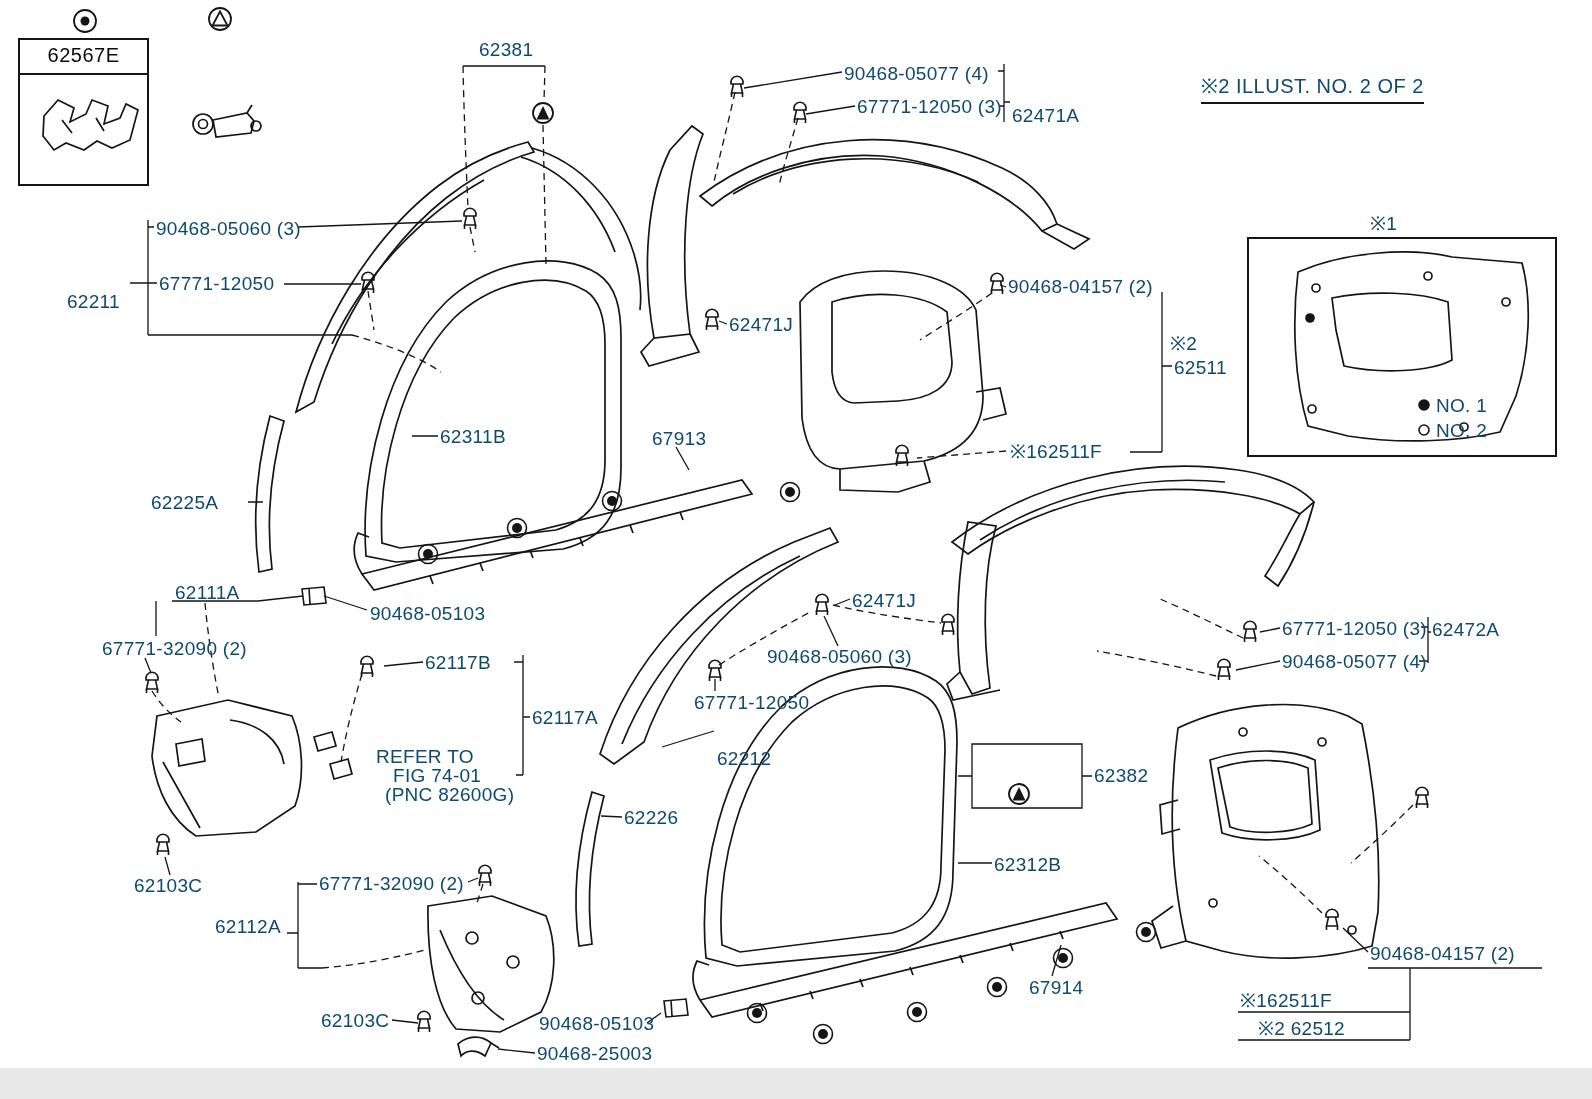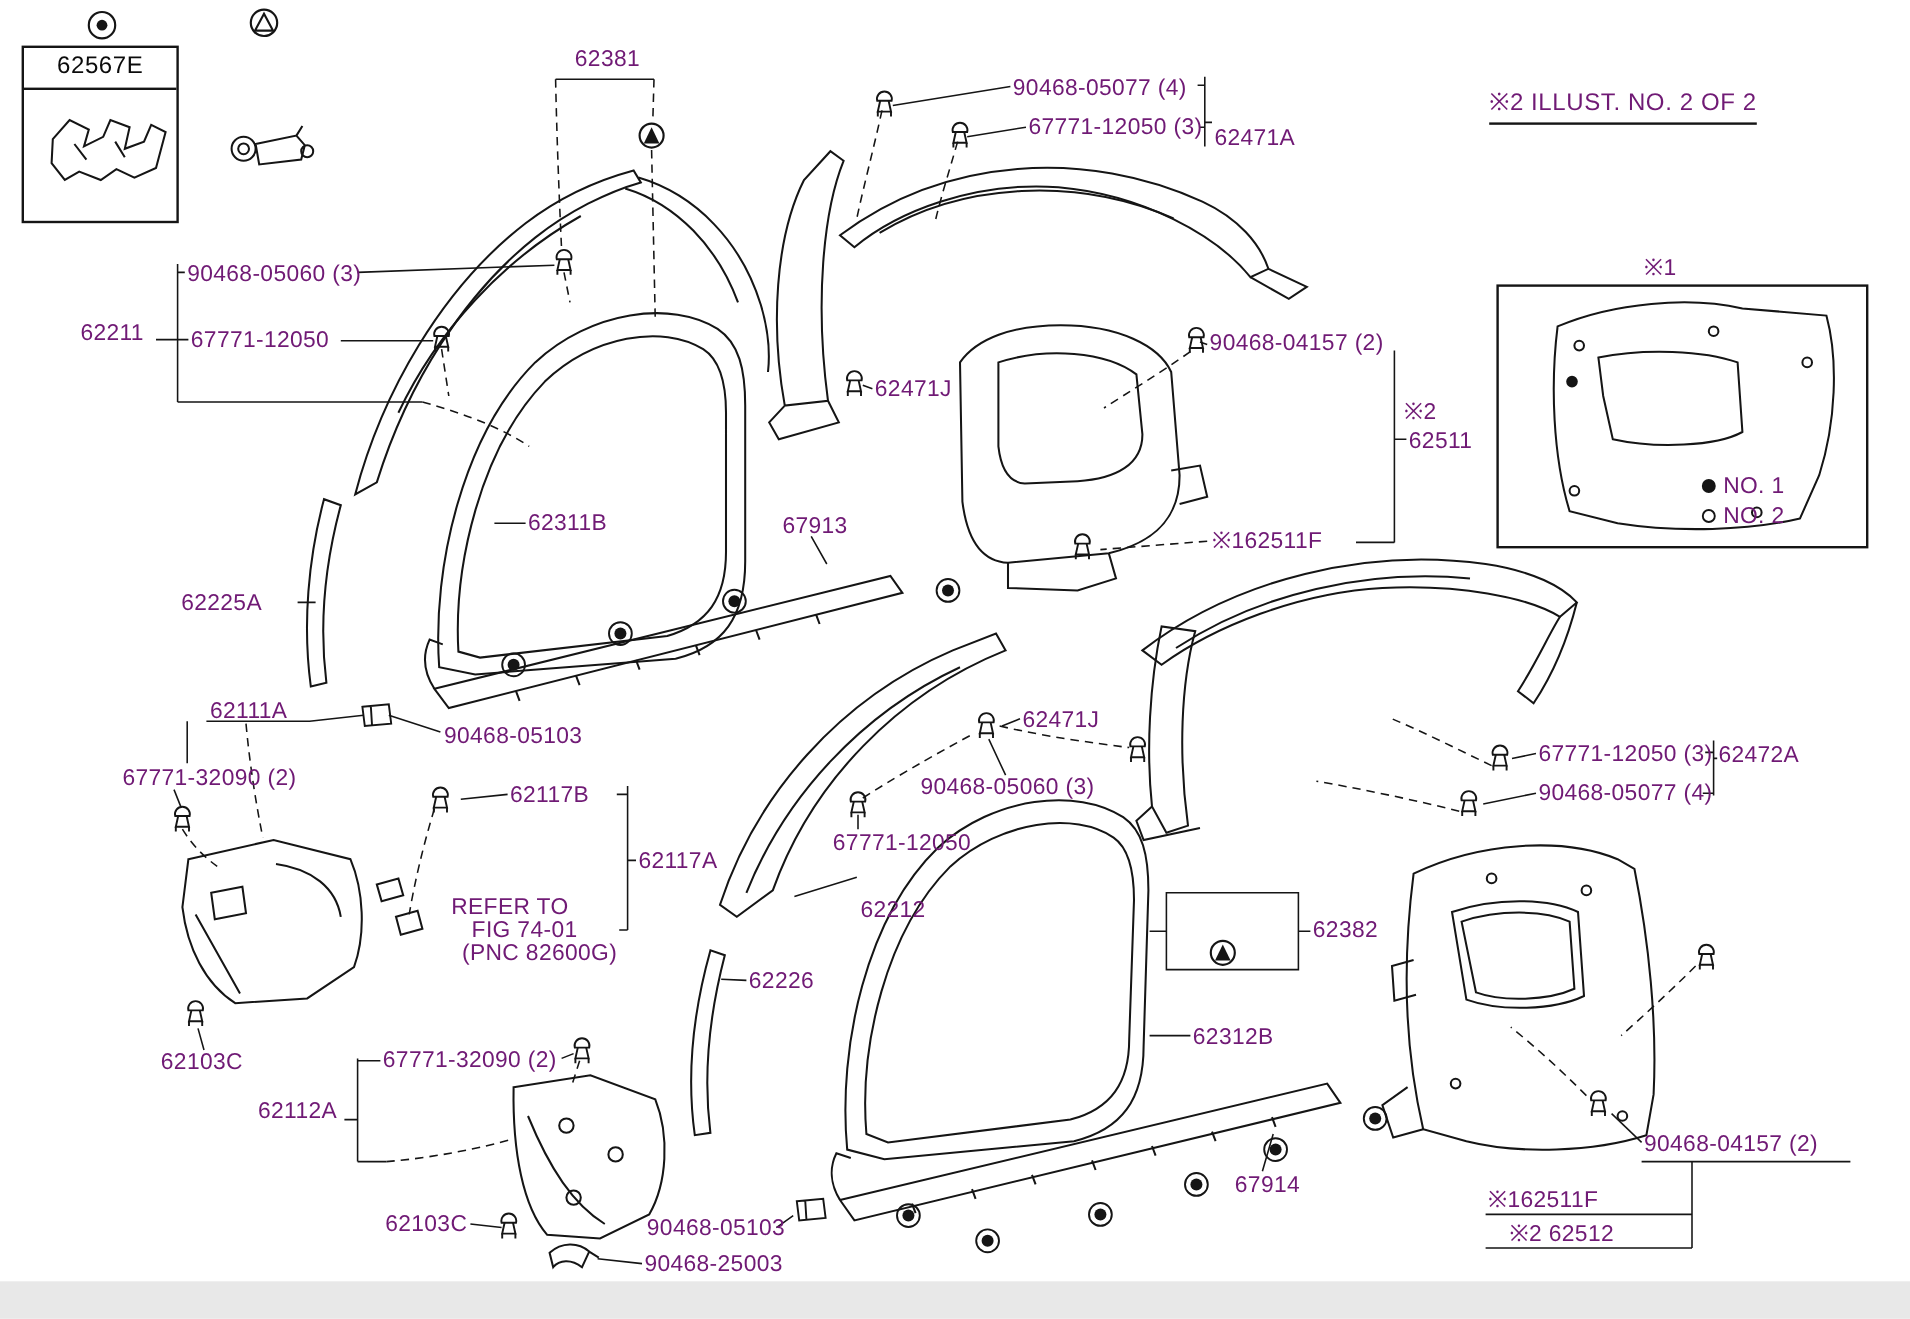--- a/index.html
+++ b/index.html
@@ -3,21 +3,21 @@
 <meta charset="utf-8">
 <style>
   html,body{margin:0;padding:0;background:#e8e8e8}
   #stage{
     position:relative;width:1592px;height:1068px;background:#ffffff;
     font-family:"Liberation Sans",sans-serif;color:#0b0b0b;overflow:hidden;
   }
   #art{position:absolute;left:0;top:0;z-index:1}
   .lbl{
     position:absolute;z-index:2;font-size:19px;line-height:1.05;
-    white-space:nowrap;letter-spacing:.3px;color:#701a75;
+    white-space:nowrap;letter-spacing:.3px;color:#0c4a6e;
   }
   .bold{font-weight:bold}
   .note{font-size:20px;border-bottom:2px solid #151515;padding-bottom:5px;letter-spacing:.5px}
   .inset-box{position:absolute;z-index:2;border:2px solid #151515;background:transparent}
   .box-title{
     font-size:20px;text-align:center;border-bottom:2px solid #151515;
     padding:4px 0 6px;letter-spacing:.5px;
   }
 </style>
 </head>
@@ -232,24 +232,24 @@
 
   <div class="inset-box" style="left:18px;top:38px;width:127px;height:144px">
     <div class="box-title">62567E</div>
   </div>
   <div class="inset-box" style="left:1247px;top:237px;width:306px;height:216px"></div>
 
   <div class="lbl" style="left:479px;top:40px">62381</div>
   <div class="lbl" style="left:844px;top:64px">90468-05077 (4)</div>
   <div class="lbl" style="left:857px;top:97px">67771-12050 (3)</div>
   <div class="lbl" style="left:1012px;top:106px">62471A</div>
-  <div class="lbl note" style="left:1241px;top:76px">※2 ILLUST. NO. 2 OF 2</div>
+  <div class="lbl note" style="left:1201px;top:76px">※2 ILLUST. NO. 2 OF 2</div>
 
   <div class="lbl" style="left:156px;top:219px">90468-05060 (3)</div>
-  <div class="lbl" style="left:67px;top:268px">62211</div>
+  <div class="lbl" style="left:67px;top:292px">62211</div>
   <div class="lbl" style="left:159px;top:274px">67771-12050</div>
   <div class="lbl" style="left:1008px;top:277px">90468-04157 (2)</div>
   <div class="lbl" style="left:729px;top:315px">62471J</div>
   <div class="lbl" style="left:1170px;top:334px">※2</div>
   <div class="lbl" style="left:1174px;top:358px">62511</div>
   <div class="lbl" style="left:1370px;top:214px">※1</div>
 
   <div class="lbl" style="left:440px;top:427px">62311B</div>
   <div class="lbl" style="left:652px;top:429px">67913</div>
   <div class="lbl" style="left:1010px;top:442px">※162511F</div>

